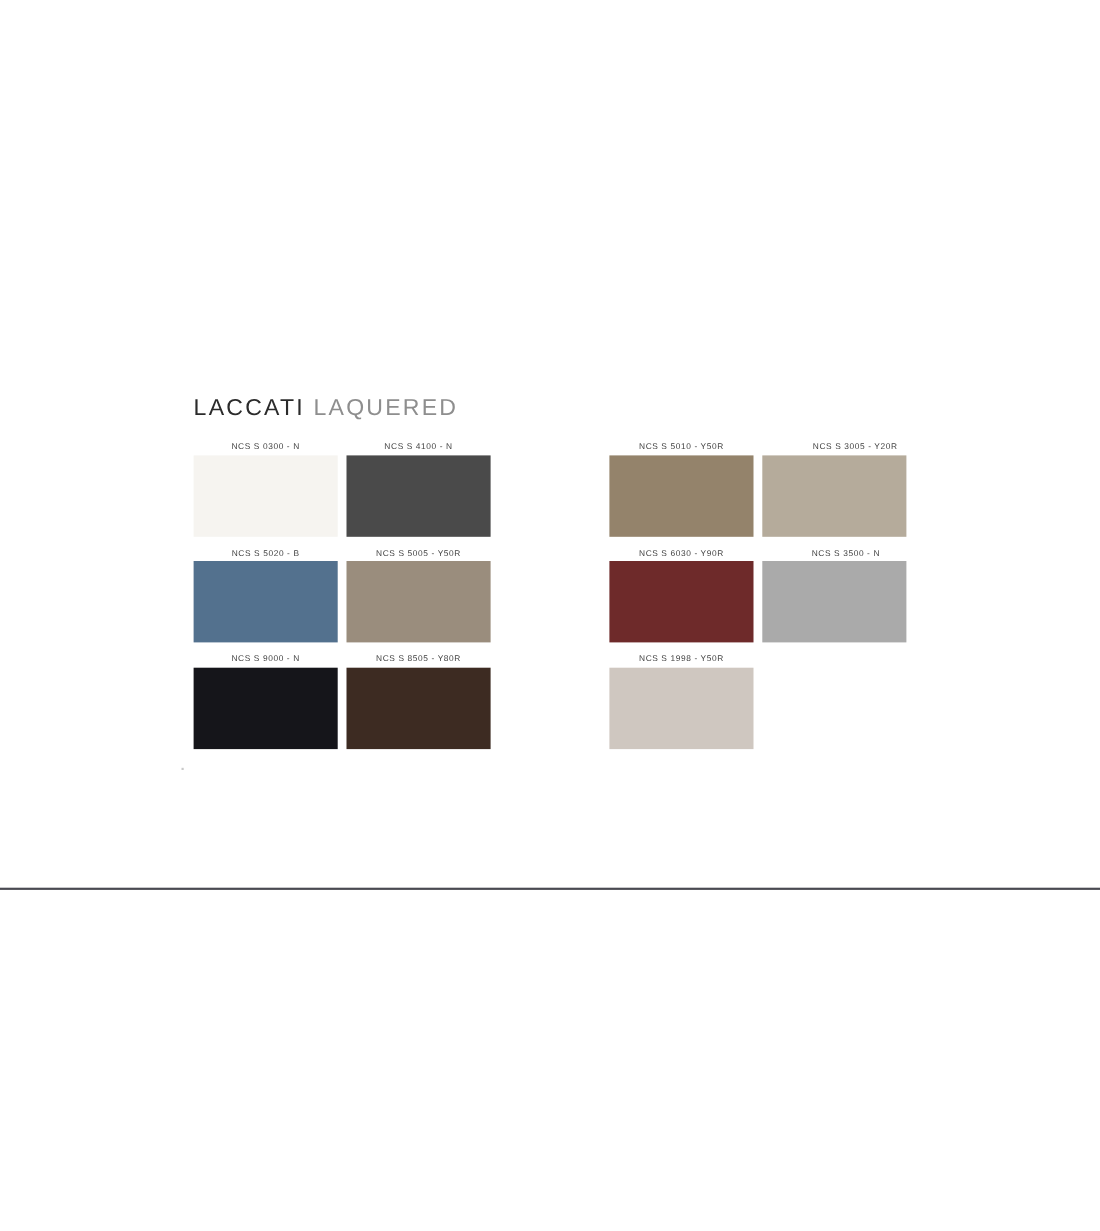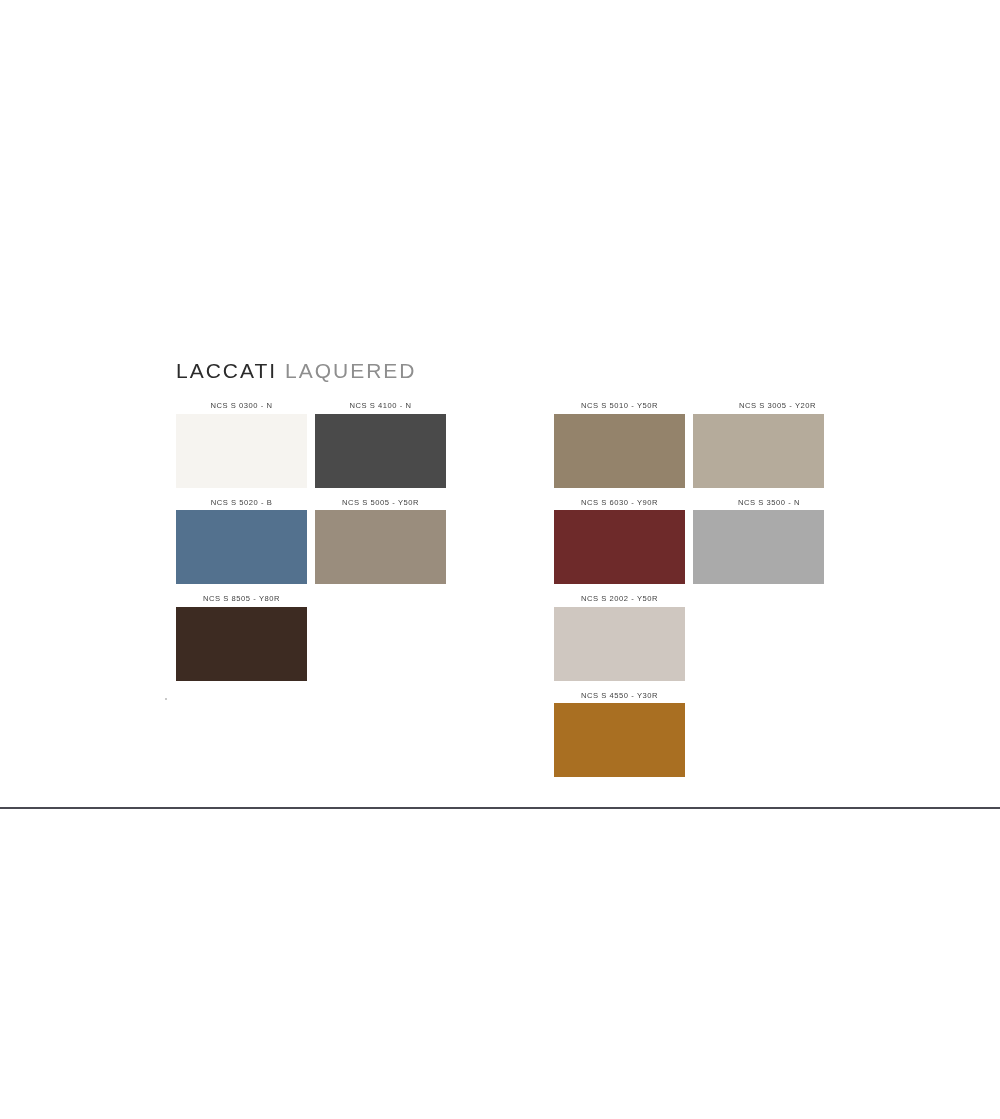--- a/index.html
+++ b/index.html
@@ -118,20 +118,24 @@
         <div class="swatch-chip" style="background: rgb(83, 113, 142);"></div>
       </div>
       <div class="swatch-cell">
         <div class="swatch-label" style="color: rgb(63, 63, 63);">NCS S 5005 - Y50R</div>
         <div class="swatch-chip" style="background: rgb(154, 141, 125);"></div>
       </div>
     </div>
 
     <div class="swatch-row">
       <div class="swatch-cell">
+        <div class="swatch-label" style="color: rgb(63, 63, 63);">NCS S 9000 - N</div>
+        <div class="swatch-chip" style="background: rgb(21, 21, 26);"></div>
+      </div>
+      <div class="swatch-cell">
         <div class="swatch-label" style="color: rgb(63, 63, 63);">NCS S 8505 - Y80R</div>
         <div class="swatch-chip" style="background: rgb(61, 43, 34);"></div>
       </div>
     </div>
 
   </div>
 
   <div class="group group-right">
 
     <div class="swatch-row">
@@ -151,31 +155,25 @@
         <div class="swatch-chip" style="background: rgb(110, 42, 42);"></div>
       </div>
       <div class="swatch-cell">
         <div class="swatch-label" style="color: rgb(63, 63, 63); padding-left: 21px;">NCS S 3500 - N</div>
         <div class="swatch-chip" style="background: rgb(170, 170, 170);"></div>
       </div>
     </div>
 
     <div class="swatch-row">
       <div class="swatch-cell">
-        <div class="swatch-label" style="color: rgb(63, 63, 63);">NCS S 2002 - Y50R</div>
+        <div class="swatch-label" style="color: rgb(63, 63, 63);">NCS S 1998 - Y50R</div>
         <div class="swatch-chip" style="background: rgb(207, 199, 192);"></div>
       </div>
     </div>
 
-    <div class="swatch-row">
-      <div class="swatch-cell">
-        <div class="swatch-label" style="color: rgb(63, 63, 63);">NCS S 4550 - Y30R</div>
-        <div class="swatch-chip" style="background: rgb(169, 111, 34);"></div>
-      </div>
-    </div>
 
   </div>
 
   <div class="speck"></div>
 
   <div class="bottom-rule" style="background: rgb(74, 74, 82);"></div>
 
 </div>
 
 </body></html>

